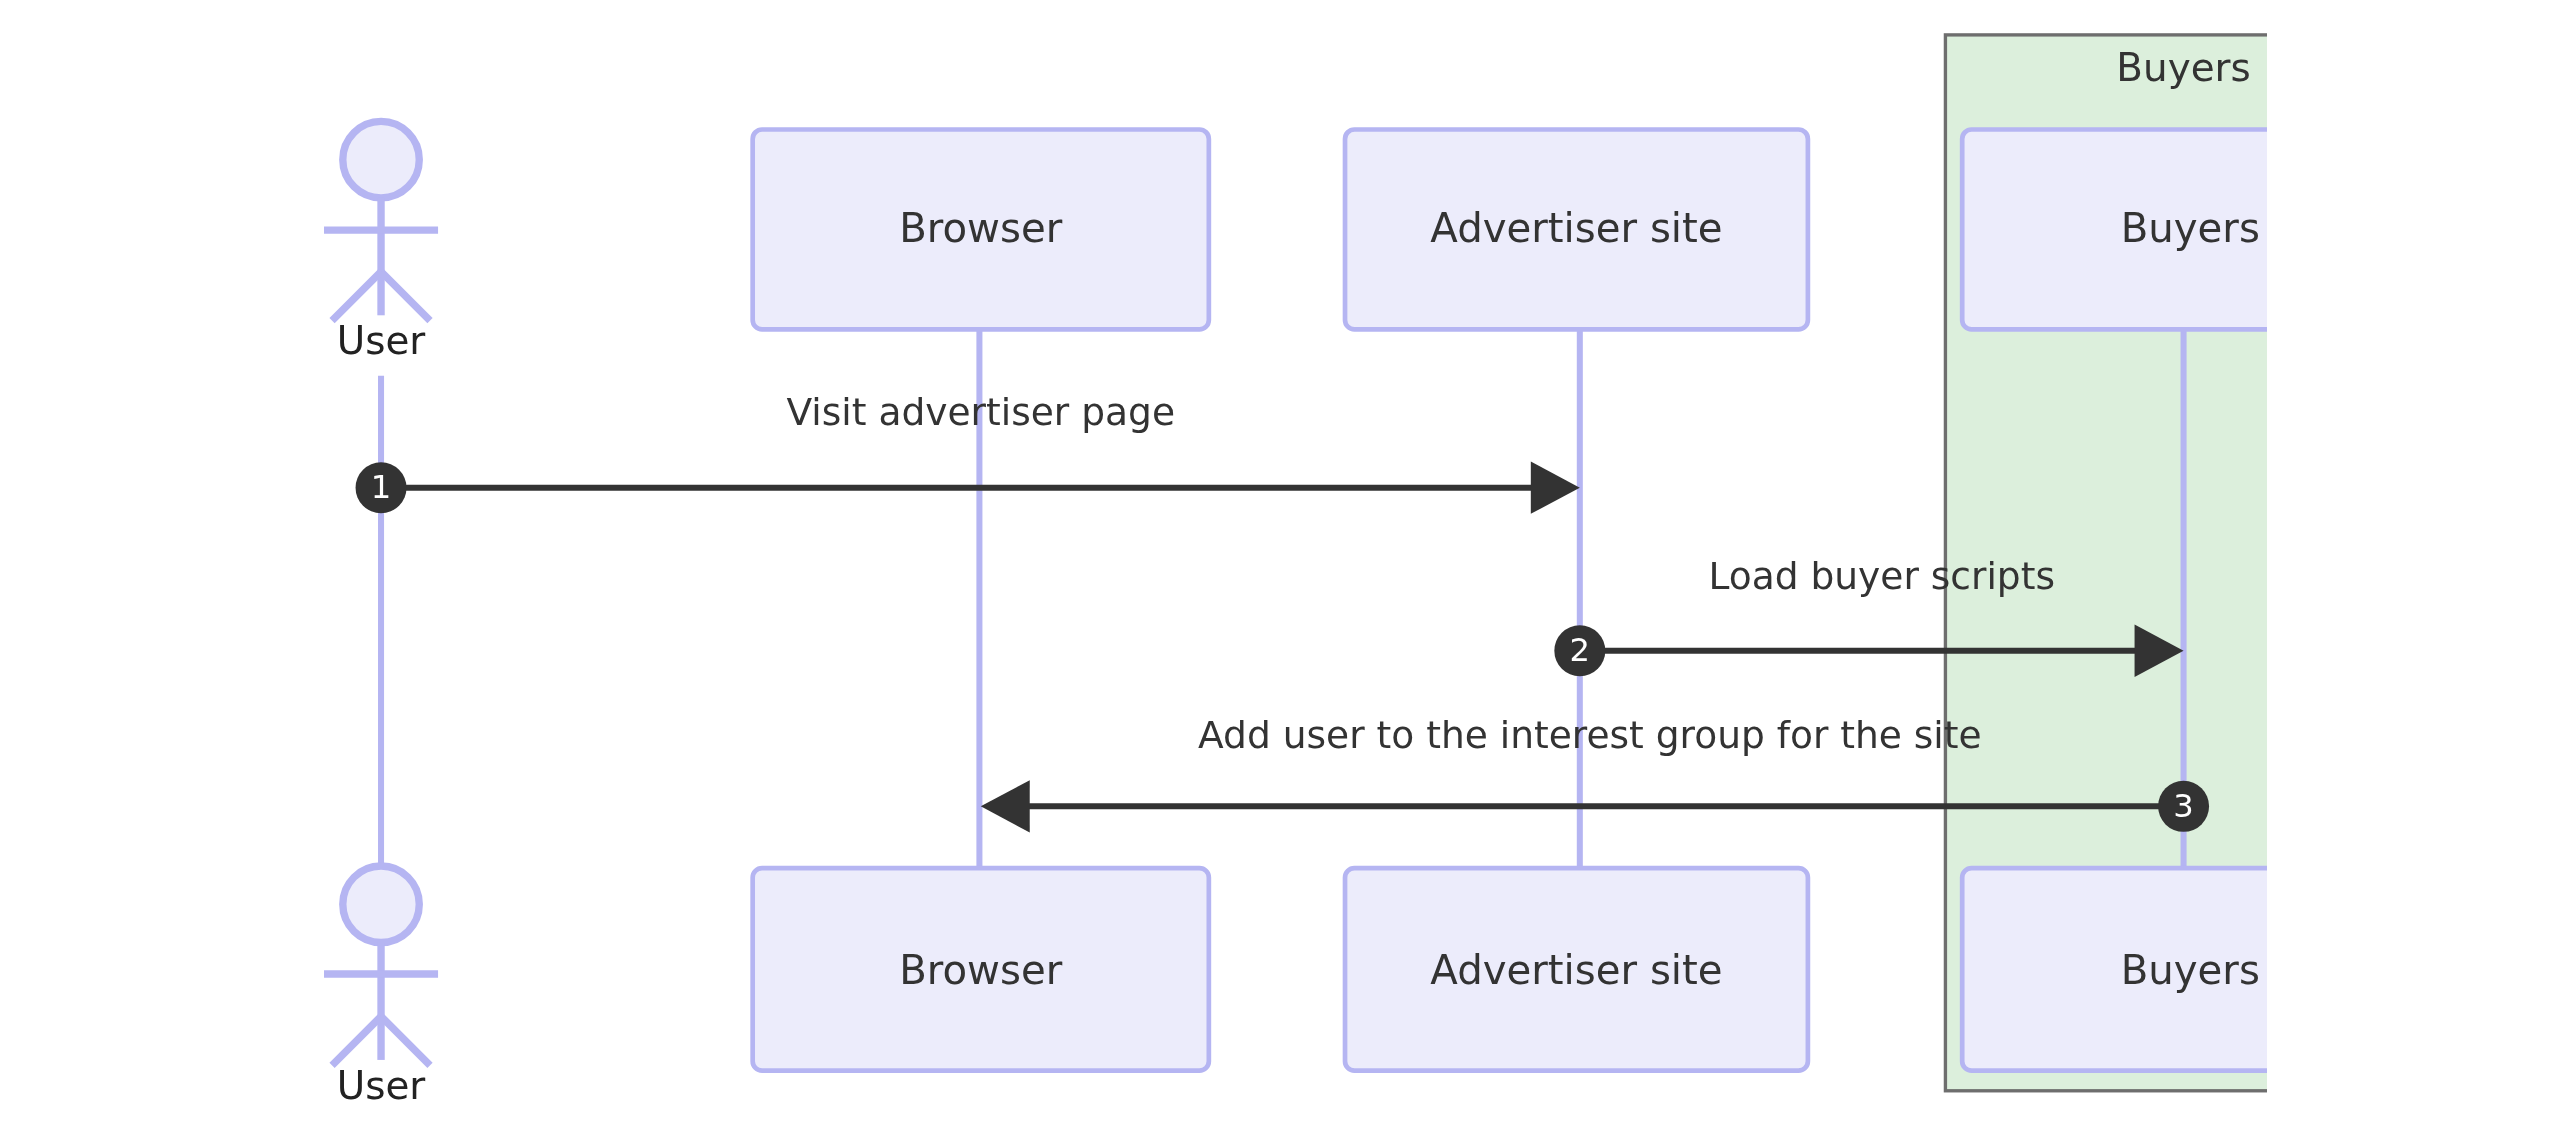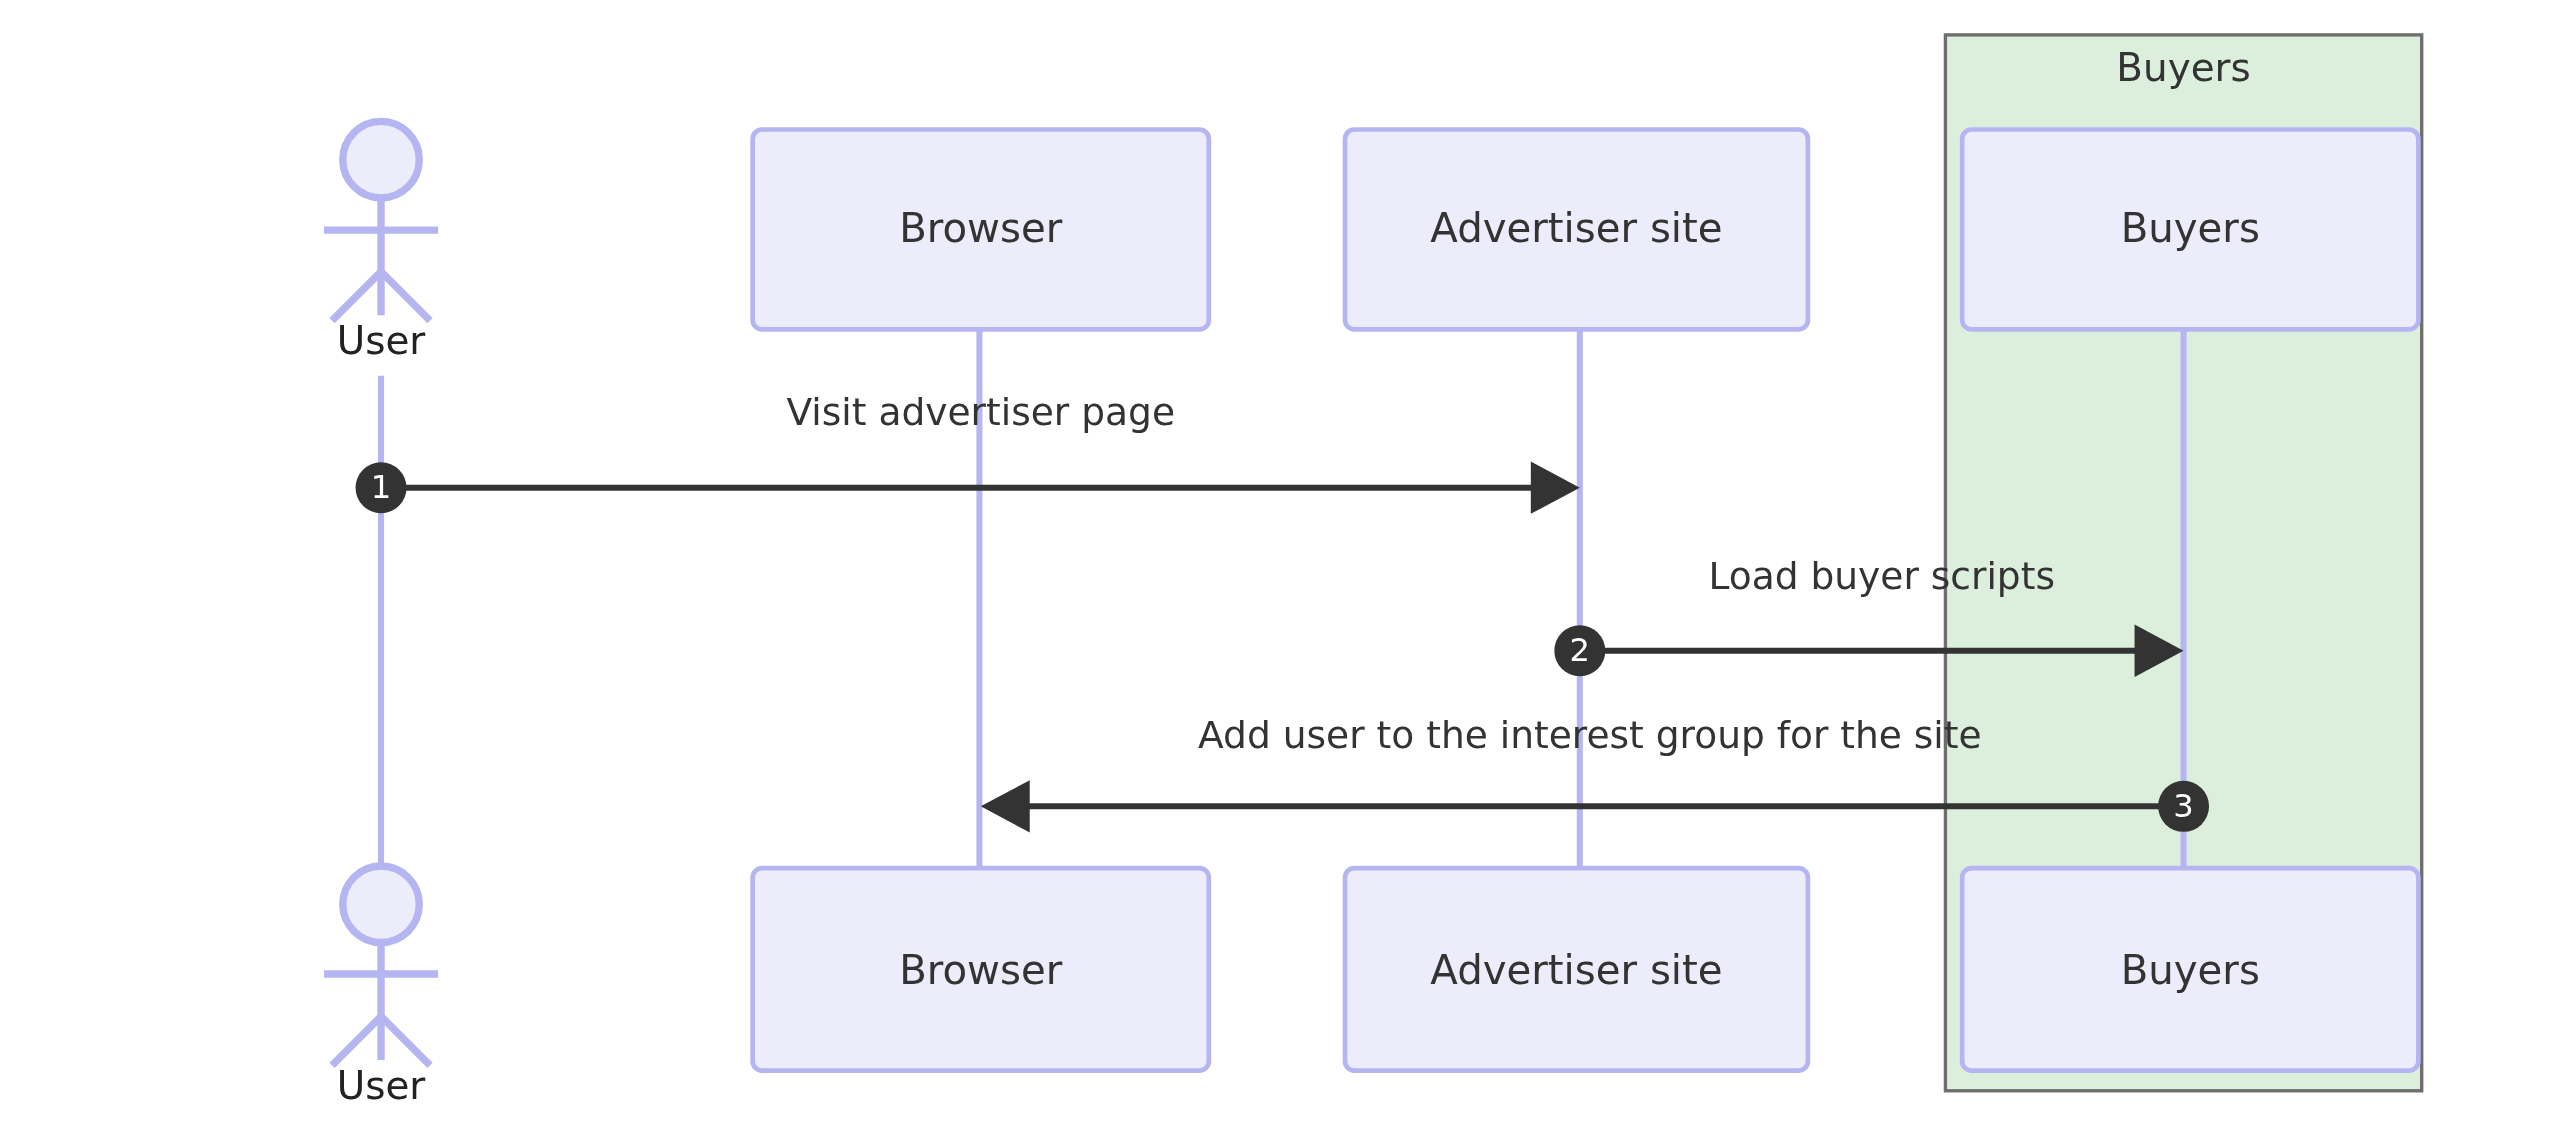--- a/index.html
+++ b/index.html
@@ -5,21 +5,21 @@
   html, body {
     margin: 0;
     padding: 0;
     background: #ffffff;
   }
   body {
     font-family: "DejaVu Sans", "Liberation Sans", sans-serif;
   }
   #stage {
     position: relative;
-    width: 2576px;
+    width: 2267px;
     height: 1123px;
     background: #ffffff;
     overflow: hidden;
   }
   #diagram-svg {
     position: absolute;
     left: 0;
     top: 0;
     width: 2576px;
     height: 1123px;

